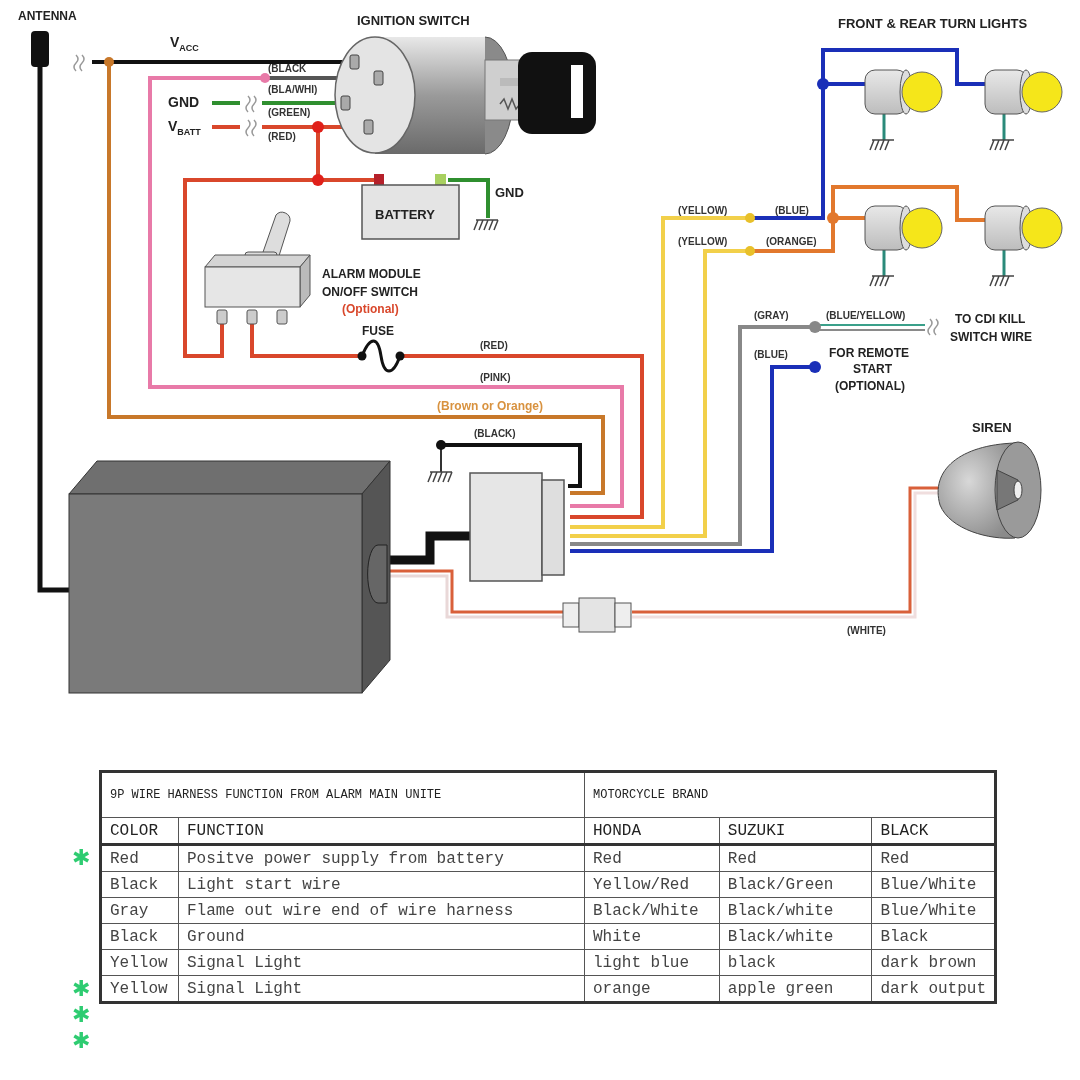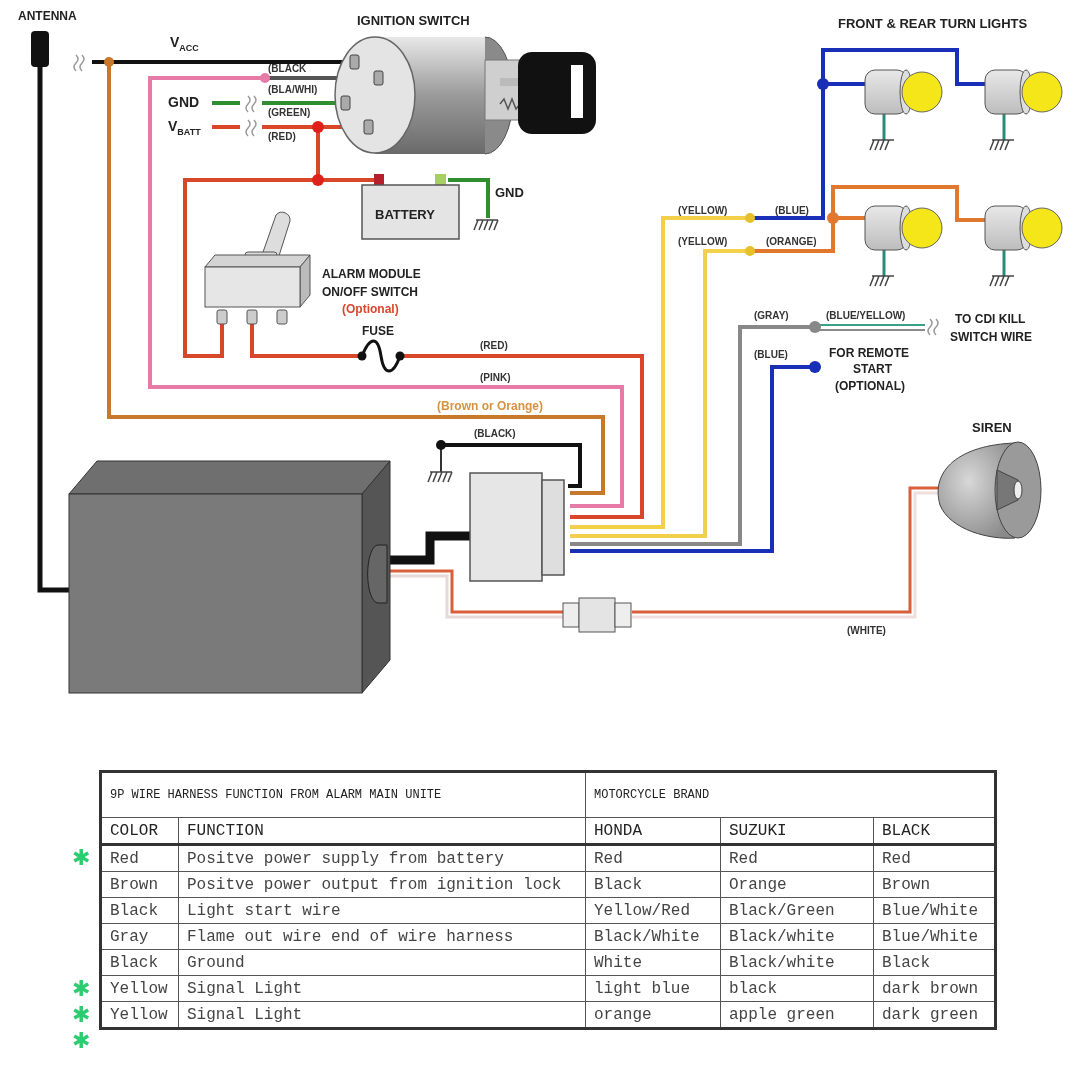--- a/index.html
+++ b/index.html
@@ -269,27 +269,20 @@
   </tbody>
     <tbody id="tbody">
       <tr>
         <td>Red</td>
         <td>Positve power supply from battery</td>
         <td>Red</td>
         <td>Red</td>
         <td>Red</td>
       </tr>
       <tr>
-        <td>Brown</td>
-        <td>Positve power output from ignition lock</td>
-        <td>Black</td>
-        <td>Orange</td>
-        <td>Brown</td>
-      </tr>
-      <tr>
         <td>Black</td>
         <td>Light start wire</td>
         <td>Yellow/Red</td>
         <td>Black/Green</td>
         <td>Blue/White</td>
       </tr>
       <tr>
         <td>Gray</td>
         <td>Flame out wire end of wire harness</td>
         <td>Black/White</td>
@@ -308,21 +301,21 @@
         <td>Signal Light</td>
         <td>light blue</td>
         <td>black</td>
         <td>dark brown</td>
       </tr>
       <tr>
         <td>Yellow</td>
         <td>Signal Light</td>
         <td>orange</td>
         <td>apple green</td>
-        <td>dark green</td>
+        <td>dark output</td>
       </tr>
     </tbody>
 </table>
 <div id="stars">
     <div class="star" style="top: 847px;">✱</div>
     <div class="star" style="top: 977.5px;">✱</div>
     <div class="star" style="top: 1003.5px;">✱</div>
     <div class="star" style="top: 1030px;">✱</div>
   </div>
 

